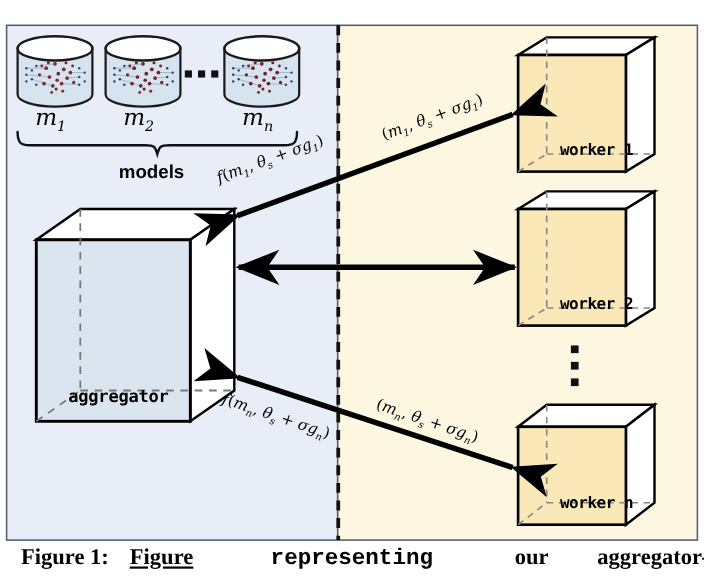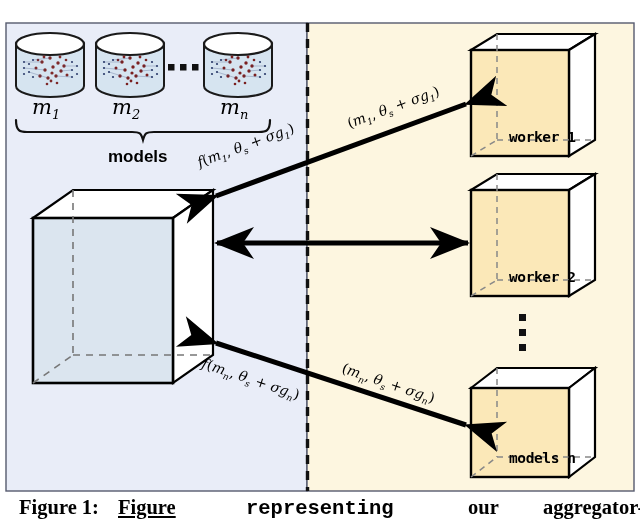--- a/index.html
+++ b/index.html
@@ -274,24 +274,25 @@
   </div>
   <div class="lbl mlabel" style="left:112px;top:95px;">
     <span>m</span><sub>2</sub>
   </div>
   <div class="lbl mlabel" style="left:220px;top:95px;">
     <span>m</span><sub>n</sub>
   </div>
 
   <div class="lbl models" style="left:108px;top:147px;">models</div>
 
+  <div class="lbl aggrlbl" style="left:62px;top:351px;">aggregator</div>
 
   <div class="lbl boxlbl" style="left:480px;top:129px;">worker 1</div>
   <div class="lbl boxlbl" style="left:480px;top:269px;">worker 2</div>
-  <div class="lbl boxlbl" style="left:480px;top:450px;">models n</div>
+  <div class="lbl boxlbl" style="left:480px;top:450px;">worker n</div>
 
   <div class="lbl math" style="left:195px;top:155px;transform:rotate(-20.2deg);transform-origin:0 0;">
     <span class="up" style="font-style:italic">f</span><span class="up">(</span><span>m</span><sub>1</sub><span class="up">, </span><span>θ</span><sub>s</sub><span class="up"> + </span><span>σ</span><span>g</span><sub>1</sub><span class="up">)</span>
   </div>
 
   <div class="lbl math" style="left:345px;top:116px;transform:rotate(-20.2deg);transform-origin:0 0;">
     <span class="up">(</span><span>m</span><sub>1</sub><span class="up">, </span><span>θ</span><sub>s</sub><span class="up"> + </span><span>σ</span><span>g</span><sub>1</sub><span class="up">)</span>
   </div>
 
   <div class="lbl math" style="left:205px;top:355px;transform:rotate(18.5deg);transform-origin:0 0;">

